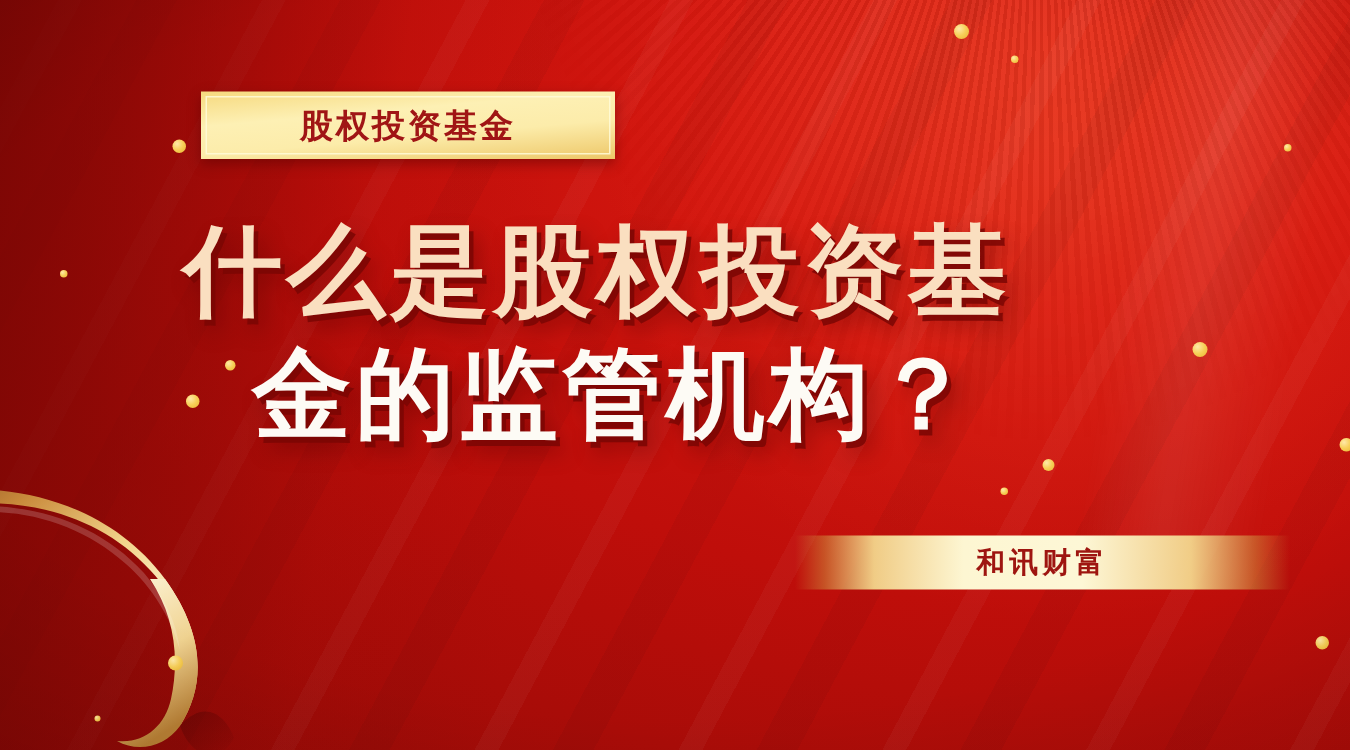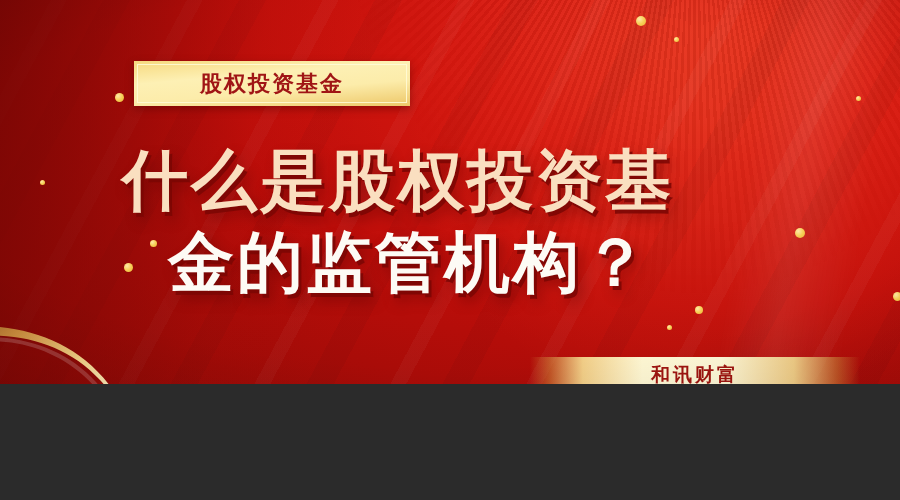--- a/index.html
+++ b/index.html
@@ -3,21 +3,21 @@
 <meta charset="utf-8">
 <style>
   html, body {
     margin: 0;
     padding: 0;
     background: #2b2b2b;
   }
   #poster {
     position: relative;
     width: 900px;
-    height: 384px;
+    height: 500px;
     overflow: hidden;
     font-family: "Liberation Sans", "DejaVu Sans", sans-serif;
     background: #c8110d;
   }
 
   
   .bg-base {
     position: absolute;
     inset: 0;
     background:

